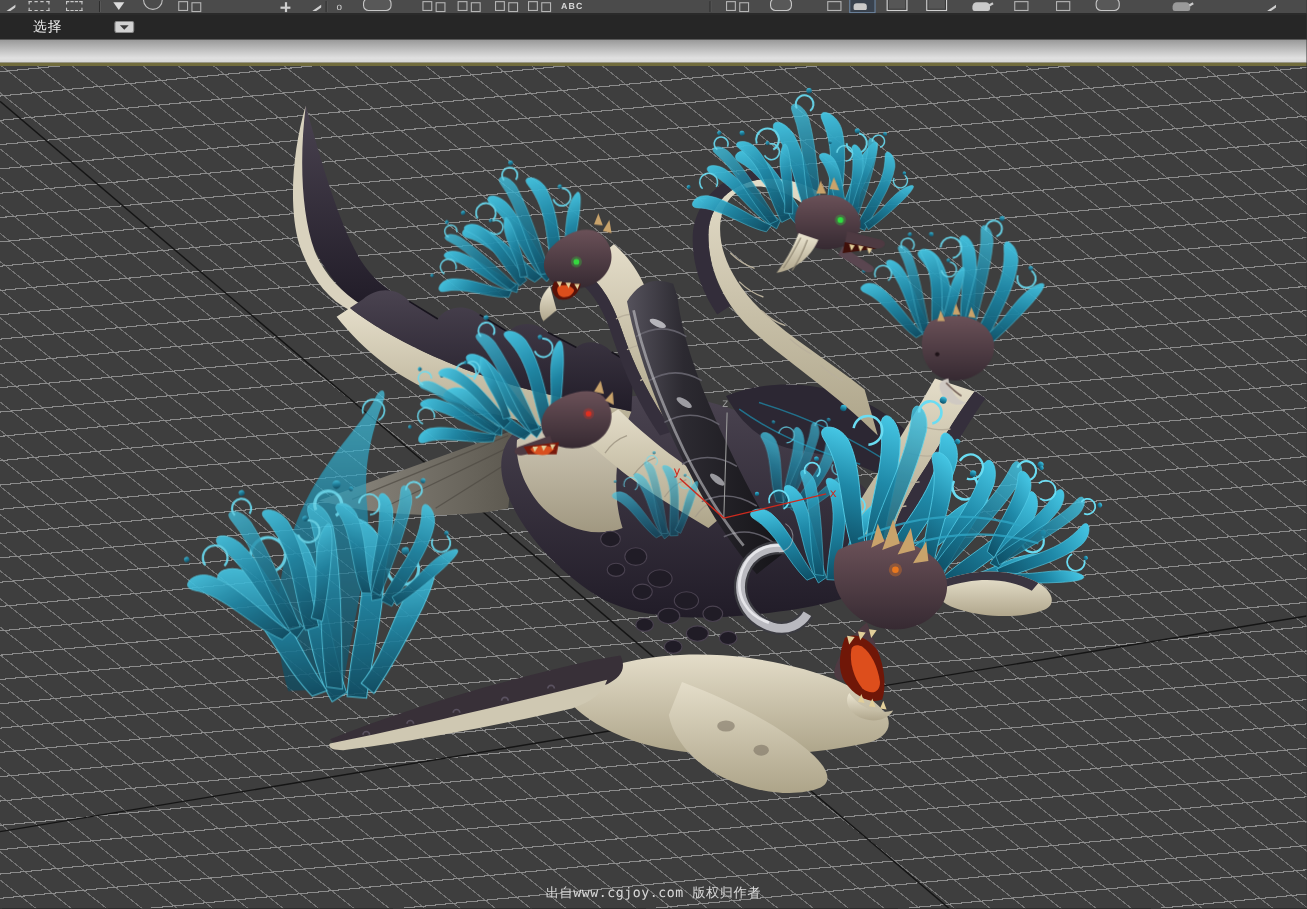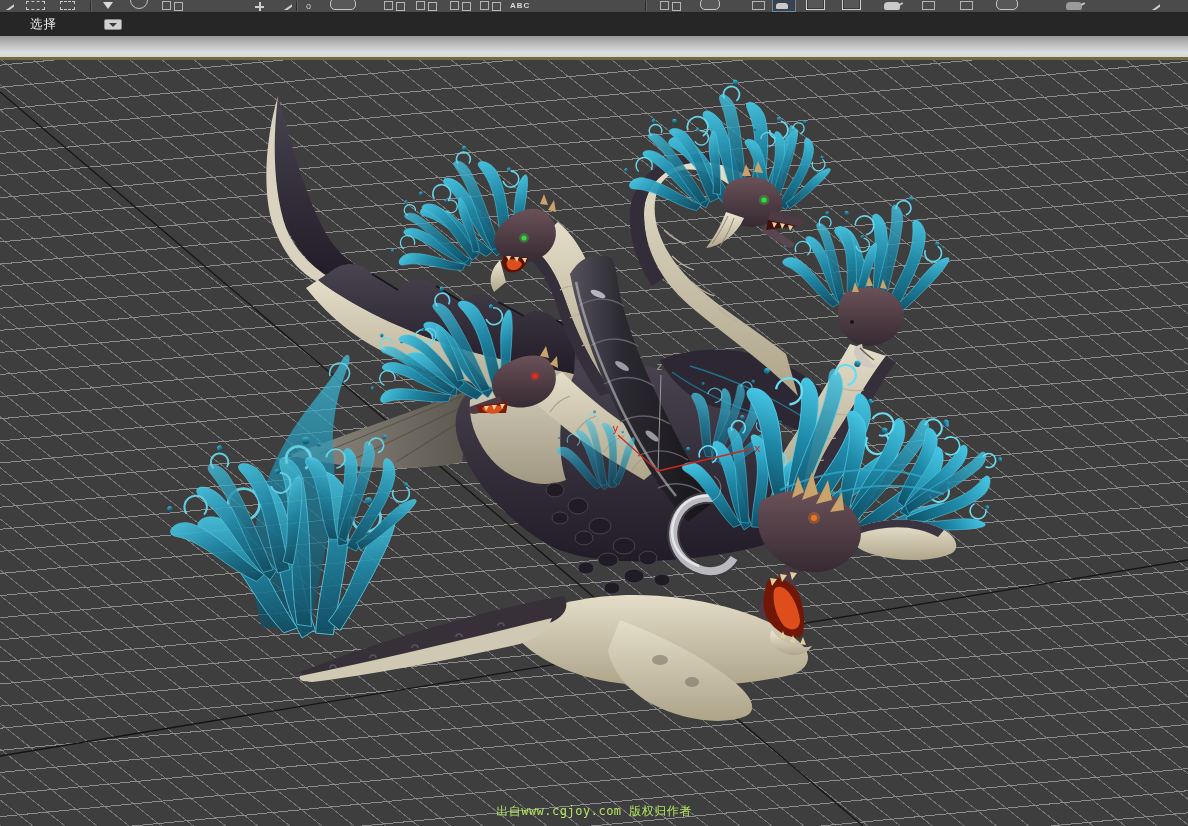--- a/index.html
+++ b/index.html
@@ -44,21 +44,21 @@
 
   
   .viewport{position:absolute;left:0;top:60px;width:1188px;height:766px;background:#3e3e3e;overflow:hidden;}
   .grid{position:absolute;left:-600px;top:-600px;width:2400px;height:2000px;}
   .grid-steep{background:repeating-linear-gradient(180deg,transparent 0,transparent 19px,#7d7d7d 19px,#7d7d7d 20px);
               transform:rotate(38.5deg);opacity:.85;}
   .grid-shallow{background:repeating-linear-gradient(180deg,transparent 0,transparent 21px,#909090 21px,#909090 22px);
               transform:rotate(-5.5deg);opacity:.95;}
   .scene{position:absolute;left:0;top:0;}
   .watermark{position:absolute;left:50%;bottom:6px;transform:translateX(-50%);
-             color:#bef264;font-size:12px;letter-spacing:.5px;white-space:nowrap;
+             color:#e5e5e5;font-size:12px;letter-spacing:.5px;white-space:nowrap;
              font-family:"DejaVu Sans Mono","DejaVu Sans",monospace;opacity:.92;}
 
   .curl{fill:none;stroke:#6adcf2;stroke-width:1.6;}
   .gizmo-label{font-family:"DejaVu Sans Mono",monospace;font-size:11px;}
 </style>
 </head>
 <body>
 
 <div class="screen">
 

